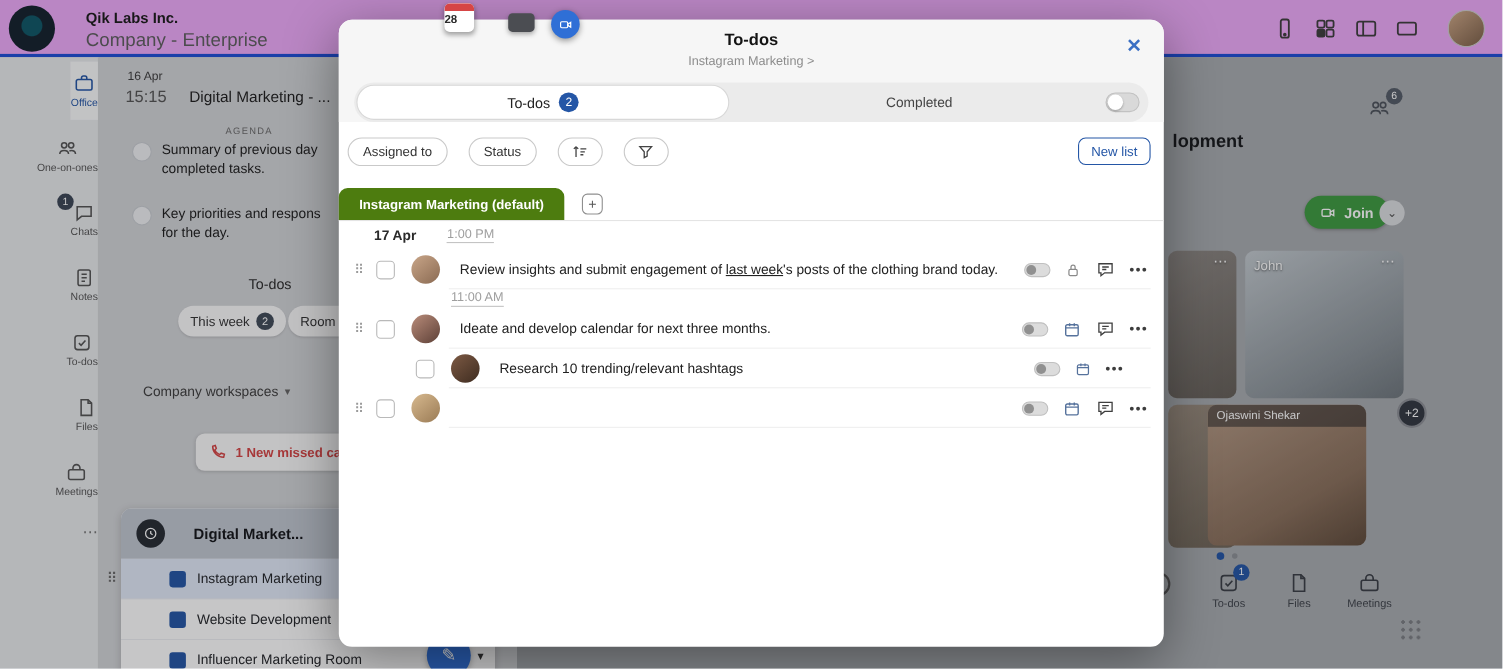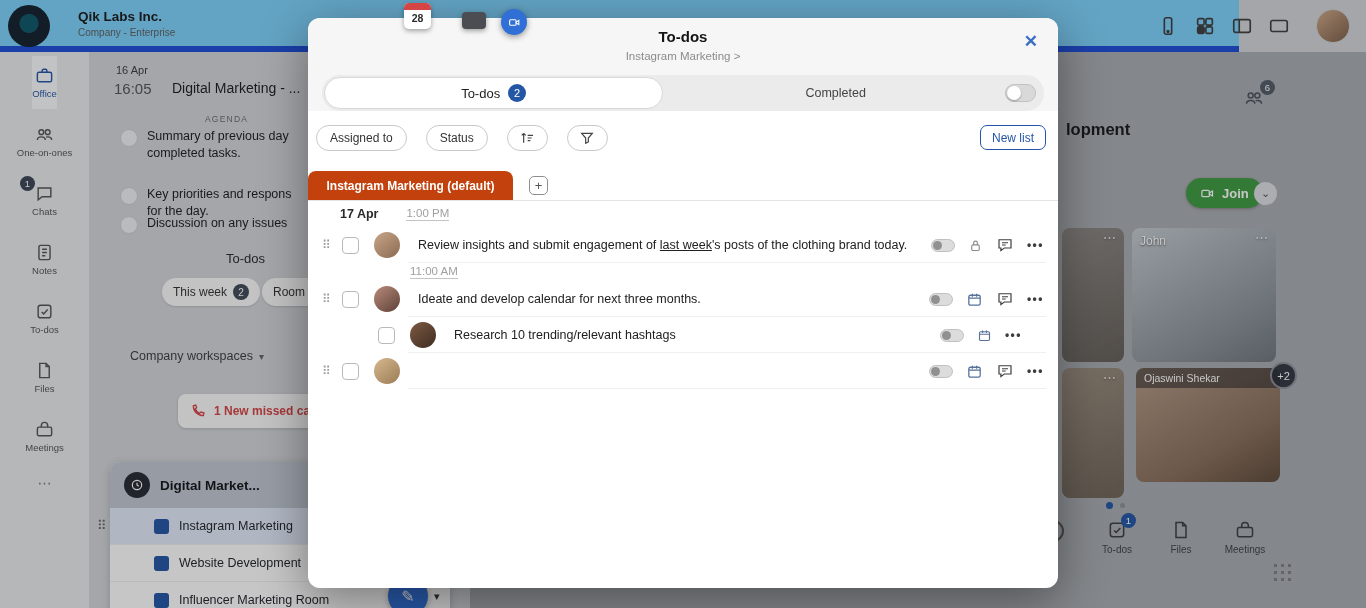--- a/index.html
+++ b/index.html
@@ -2,31 +2,31 @@
 <html><head>
 <meta charset="utf-8">
 <style>
   *{margin:0;padding:0;box-sizing:border-box}
   html,body{width:1366px;height:608px;overflow:hidden}
   .screen{position:relative;width:1366px;height:608px;font-family:"Liberation Sans",sans-serif;background:#d3d5d8;overflow:hidden}
   .a{position:absolute}
   svg{display:block}
 
   
-  .topbar{left:0;top:0;width:1239px;height:52px;background:#7dd3fc;border-bottom:6px solid #1d4ed8}
+  .topbar{left:0;top:0;width:1366px;height:52px;background:#f0abfc;border-bottom:3px solid #1d4ed8}
   .logo{left:8px;top:5px;width:42px;height:42px;border-radius:50%;background:radial-gradient(circle at 50% 44%, #0f5767 0 9px, #15212d 10px)}
   .company{left:78px;top:9px}
   .company-name{font-size:13.5px;font-weight:700;color:#1b1b1b}
-  .company-sub{font-size:10px;color:#5f5f5f;margin-top:3px}
+  .company-sub{font-size:17px;color:#5f5f5f;margin-top:3px}
   .tbi{width:22px;height:22px;color:#3e3e3e}
   .tbi-mobile{left:1157px;top:15px}.tbi-grid{left:1194px;top:15px}.tbi-layout{left:1231px;top:15px}.tbi-monitor{left:1268px;top:15px}
   .tb-avatar{left:1316px;top:9px;width:34px;height:34px;border-radius:50%;background:linear-gradient(140deg,#cfa887,#7c6049);border:1px solid #cfcfcf}
 
   
-  .sidebar{left:0;top:52px;width:90px;bottom:0;background:#e9ebed;border-right:1px solid #d3d5d7;display:flex;flex-direction:column;align-items:center;padding-top:4px}
+  .sidebar{left:0;top:52px;width:90px;bottom:0;background:#e9ebed;border-right:1px solid #d3d5d7;display:flex;flex-direction:column;align-items:flex-end;padding-top:4px}
   .side-item{position:relative;height:53px;margin-bottom:6px;display:flex;flex-direction:column;align-items:center;justify-content:center;gap:3px;color:#555;cursor:pointer}
   .side-item.active{background:#fafbfc;color:#2456a6}
   .side-label{font-size:9.5px}
   .side-ico{width:19px;height:19px}
   .side-badge{position:absolute;top:2px;right:22px;min-width:15px;height:15px;border-radius:50%;background:#3c4656;color:#fff;font-size:9.5px;display:flex;align-items:center;justify-content:center}
   .side-more{text-align:center;color:#777;font-size:14px;margin-top:6px}
 
   
   .main-bg{left:90px;top:52px;width:380px;bottom:0;background:#d3d5d8}
   .mtg-date{left:26px;top:12px;font-size:11px;color:#3c3c3c}
@@ -44,80 +44,80 @@
   .pill-badge{min-width:16px;height:16px;border-radius:50%;background:#414b59;color:#fff;font-size:10px;display:flex;align-items:center;justify-content:center}
   .workspaces{left:40px;top:297px;font-size:12.5px;color:#3e3e3e;display:flex;gap:6px;align-items:center}
   .ws-chev{font-size:10px;color:#666}
   .missed-card{left:88px;top:342px;width:215px;height:34px;background:#fbfbfc;border-radius:8px;box-shadow:0 1px 3px rgba(0,0,0,.15);display:flex;align-items:center;gap:8px;padding:0 12px}
   .missed-text{font-size:12px;font-weight:600;color:#d64545}
   .fab{left:298px;top:524px;width:40px;height:40px;border-radius:50%;background:#2f6fd6;color:#fff;display:flex;align-items:center;justify-content:center;font-size:16px;box-shadow:0 2px 6px rgba(0,0,0,.3)}
   .fab-chev{left:344px;top:538px;font-size:11px;color:#333}
 
   
   .rooms-card{left:20px;top:410px;width:340px;height:220px;background:#fff;border-radius:10px 10px 0 0;overflow:hidden;box-shadow:0 2px 8px rgba(0,0,0,.18)}
-  .rooms-head{height:46px;background:#c2c8d2;display:flex;align-items:center;gap:10px;padding:0 14px}
+  .rooms-head{height:46px;background:#c2c8d2;display:flex;align-items:center;gap:26px;padding:0 14px}
   .clock-circle{width:26px;height:26px;border-radius:50%;background:#272c33;color:#fff;display:flex;align-items:center;justify-content:center}
   .rooms-title{font-size:13.5px;font-weight:700;color:#14161a;flex:1}
   .room-row{height:37px;display:flex;align-items:center;gap:10px;padding-left:44px;border-bottom:1px solid #edeff3;font-size:12.5px;color:#24262a;background:#fff}
   .room-row.sel{background:#e2eaf9}
   .room-sq{width:15px;height:15px;border-radius:3px;background:#2456a6}
   .room-handle{left:7px;top:466px;font-size:13px;color:#6a6a6a}
 
   
   .stage{left:470px;top:52px;right:0;bottom:0;background:#a9acb0}
   .ppl-ico{left:774px;top:36px;width:20px;height:20px;color:#4e545c}
   .ppl-badge{left:790px;top:28px;min-width:15px;height:15px;border-radius:50%;background:#555d68;color:#fff;font-size:9.5px;display:flex;align-items:center;justify-content:center;padding:0 3px}
   .stage-title{left:596px;top:68px;font-size:16.5px;font-weight:700;color:#17191c}
   .join-btn{left:716px;top:126px;height:30px;border-radius:16px;background:#3f9b41;color:#fff;display:flex;align-items:center;gap:7px;padding:0 14px;font-size:13px;font-weight:600;box-shadow:0 1px 3px rgba(0,0,0,.25)}
   .join-chev{left:784px;top:130px;width:23px;height:23px;border-radius:50%;background:#dcdee1;color:#555;font-size:11px;display:flex;align-items:center;justify-content:center}
   .tile{border-radius:8px;overflow:hidden;position:absolute}
   .tile-a{left:592px;top:176px;width:62px;height:134px;background:linear-gradient(150deg,#8f8a86,#655f58)}
   .tile-john{left:662px;top:176px;width:144px;height:134px;background:linear-gradient(150deg,#c3cacf 0%,#8b9399 70%,#6f777d 100%)}
   .tile-b{left:592px;top:316px;width:62px;height:130px;background:linear-gradient(150deg,#9b8e80,#6f6558)}
-  .tile-oja{left:666px;top:316px;width:144px;height:114px;background:linear-gradient(150deg,#b59a85 0%,#8a705c 65%,#5f4b3b 100%)}
+  .tile-oja{left:628px;top:316px;width:144px;height:128px;background:linear-gradient(150deg,#b59a85 0%,#8a705c 65%,#5f4b3b 100%)}
   .tile-dots{position:absolute;top:2px;right:7px;color:#fff;font-size:13px;letter-spacing:1px;text-shadow:0 1px 2px rgba(0,0,0,.5)}
   .tile-name{position:absolute;top:6px;left:8px;color:#fff;font-size:12px;text-shadow:0 1px 2px rgba(0,0,0,.6)}
   .tile-bar{position:absolute;top:0;left:0;right:0;height:20px;background:rgba(25,28,32,.5);color:#fff;font-size:10.5px;line-height:20px;padding-left:8px}
   .plus2{left:800px;top:310px;width:27px;height:27px;border-radius:50%;background:rgba(40,46,55,.92);color:#fff;font-size:11px;display:flex;align-items:center;justify-content:center;border:2px solid #8d9096}
   .pg-dot1{left:636px;top:450px;width:7px;height:7px;border-radius:50%;background:#2456a6}
   .pg-dot2{left:650px;top:451px;width:5px;height:5px;border-radius:50%;background:#8d9196}
   .dock-item{top:468px;width:56px;display:flex;flex-direction:column;align-items:center;gap:4px;color:#3a3f46}
   .dock-todos{left:619px}.dock-files{left:683px}.dock-meet{left:747px}
   .dock-label{font-size:10px;color:#3f444b}
   .dock-wrap{position:relative}
   .dock-badge{position:absolute;top:-7px;right:-9px;min-width:15px;height:15px;border-radius:50%;background:#2456a6;color:#fff;font-size:9.5px;display:flex;align-items:center;justify-content:center}
   .dock-partial{left:572px;top:468px;width:22px;height:22px;border-radius:50%;border:2px solid #555}
   .grid-handle{left:802px;top:510px;width:20px;height:20px;background-image:radial-gradient(#7c7f84 1.5px,transparent 1.7px);background-size:7px 7px}
 
   
   .overlay{left:0;top:0;right:0;bottom:0;background:rgba(15,18,22,.24);z-index:40}
   .float-cal{left:404px;top:3px;width:27px;height:26px;background:#fff;border-radius:5px;box-shadow:0 2px 5px rgba(0,0,0,.35);z-index:80;overflow:hidden}
   .float-cal-top{height:7px;background:#d64545}
-  .float-cal-num{font-size:10.5px;font-weight:700;color:#2b2b2b;text-align:center;margin-top:2px}
+  .float-cal-num{font-size:10.5px;font-weight:700;color:#2b2b2b;text-align:left;margin-top:2px}
   .float-widget{left:462px;top:12px;width:24px;height:17px;background:#4b4d52;border-radius:4px;box-shadow:0 2px 5px rgba(0,0,0,.35);z-index:80}
   .float-cam{left:501px;top:9px;width:26px;height:26px;border-radius:50%;background:#2f6fd6;color:#fff;display:flex;align-items:center;justify-content:center;box-shadow:0 2px 6px rgba(0,0,0,.4);z-index:80}
 
   
   .modal{left:308px;top:18px;width:750px;height:570px;background:#fff;border-radius:12px;box-shadow:0 12px 48px rgba(0,0,0,.4);z-index:60}
   .modal-header{position:absolute;left:0;top:0;right:0;height:93px;background:#f6f6f6;border-radius:12px 12px 0 0}
   .modal-title{position:absolute;top:10px;left:0;right:0;text-align:center;font-size:15px;font-weight:700;color:#141414}
   .modal-crumb{position:absolute;top:32px;left:0;right:0;text-align:center;font-size:11.5px;color:#8c8c8c;cursor:pointer}
   .modal-close{position:absolute;top:13px;right:20px;font-size:17px;font-weight:700;color:#3a6fc4;cursor:pointer}
   .tabbar{position:absolute;left:14px;right:14px;top:57px;height:36px;background:#ebebeb;border-radius:18px;display:flex;align-items:center}
   .tab-active{flex:0 0 47%;height:32px;margin-left:2px;background:#fff;border:1px solid #d8d8d8;border-radius:16px;display:flex;align-items:center;justify-content:center;gap:8px;font-size:13px;color:#222}
   .tab-badge{min-width:18px;height:18px;border-radius:50%;background:#2456a6;color:#fff;font-size:11px;display:flex;align-items:center;justify-content:center}
   .tab-inactive{flex:1;text-align:center;font-size:12.5px;color:#444;padding-right:36px}
   .toggle{position:absolute;right:8px;top:9px;width:31px;height:18px;border-radius:9px;background:#d9d9d9;border:1px solid #c2c2c2}
   .knob{position:absolute;left:1px;top:1px;width:14px;height:14px;border-radius:50%;background:#fff;box-shadow:0 1px 2px rgba(0,0,0,.3)}
   .filterbar{position:absolute;left:8px;right:10px;top:105px;height:30px;display:flex;align-items:center;gap:19px}
   .fpill{height:26px;border:1px solid #c9c9c9;border-radius:14px;background:#fff;display:flex;align-items:center;justify-content:center;padding:0 13px;font-size:12px;color:#333;cursor:pointer}
   .fpill-ico{width:41px;padding:0;color:#444}
   .new-list{position:absolute;right:2px;top:2px;height:25px;border:1px solid #2456a6;border-radius:7px;background:#fff;color:#2456a6;font-size:12px;padding:0 11px;font-family:"Liberation Sans",sans-serif;cursor:pointer}
   .listtabs{position:absolute;left:0;right:0;top:154px;height:29px;border-bottom:1px solid #e4e4e4}
-  .list-tab{position:absolute;left:0;bottom:0;height:29px;width:205px;background:#c2410c;color:#fff;font-size:12px;font-weight:600;border-radius:8px 8px 0 0;display:flex;align-items:center;justify-content:center;cursor:pointer}
+  .list-tab{position:absolute;left:0;bottom:0;height:29px;width:205px;background:#4d7c0f;color:#fff;font-size:12px;font-weight:600;border-radius:8px 8px 0 0;display:flex;align-items:center;justify-content:center;cursor:pointer}
   .add-list{position:absolute;left:221px;top:4px;width:19px;height:19px;border:1.5px solid #8f8f8f;border-radius:5px;color:#555;font-size:13px;display:flex;align-items:center;justify-content:center;cursor:pointer}
   .tasklist{position:absolute;left:0;right:0;top:183px;bottom:0;overflow:hidden}
   .date-row{height:26px;display:flex;align-items:center;padding-left:32px;gap:28px}
   .date-label{font-size:12.5px;font-weight:600;color:#2a2a2a}
   .time-label{font-size:11.5px;color:#9f9f9f;border-bottom:1px solid #c4c4c4;padding-bottom:1px}
   .time-row{height:18px;display:flex;align-items:center;padding-left:102px}
   .task-row{position:relative;height:36px;display:flex;align-items:center;padding-left:14px;padding-right:14px}
   .task-row::after{content:"";position:absolute;left:100px;right:12px;bottom:0;height:1px;background:#efefef}
   .handle{width:12px;font-size:12px;color:#9a9a9a;margin-right:8px;cursor:grab}
   .checkbox{width:17px;height:17px;border:1.6px solid #b9b9b9;border-radius:4px;background:#fff;cursor:pointer}
@@ -242,35 +242,31 @@
             <path d="M8 9V7a4 4 0 0 1 8 0v2"></path>
           </svg>
         </span>
       <span class="side-label">Meetings</span>
     </div>
     <div class="side-more">⋯</div>
   </div>
 
   <div class="a main-bg">
     <div class="a mtg-date">16 Apr</div>
-    <div class="a mtg-time">16:05</div>
+    <div class="a mtg-time">15:15</div>
     <div class="a mtg-title">Digital Marketing - ...</div>
     <div class="a agenda-label">AGENDA</div>
 
     <div class="a agenda-item ag-1">
       <span class="radio"></span>
       <span class="agenda-text"><span>Summary of previous day</span><br><span>completed tasks.</span></span>
     </div>
     <div class="a agenda-item ag-2">
       <span class="radio"></span>
       <span class="agenda-text"><span>Key priorities and respons</span><br><span>for the day.</span></span>
-    </div>
-    <div class="a agenda-item ag-3">
-      <span class="radio"></span>
-      <span class="agenda-text"><span>Discussion on any issues</span></span>
     </div>
 
     <div class="a todos-label">To-dos</div>
     <div class="a pill pill-thisweek">
       <span>This week</span>
       <span class="pill-badge">2</span>
     </div>
     <div class="a pill pill-today">
       <span>Room</span>
     </div>

